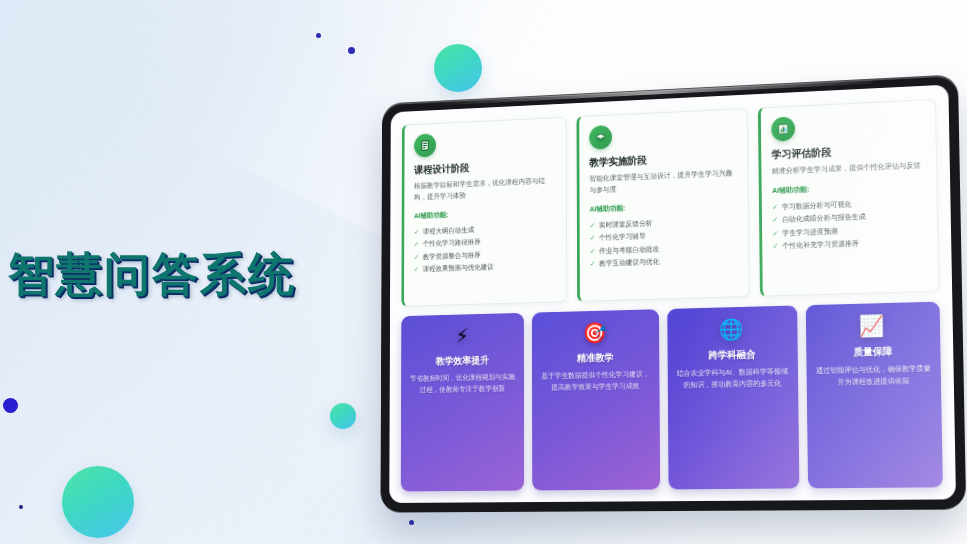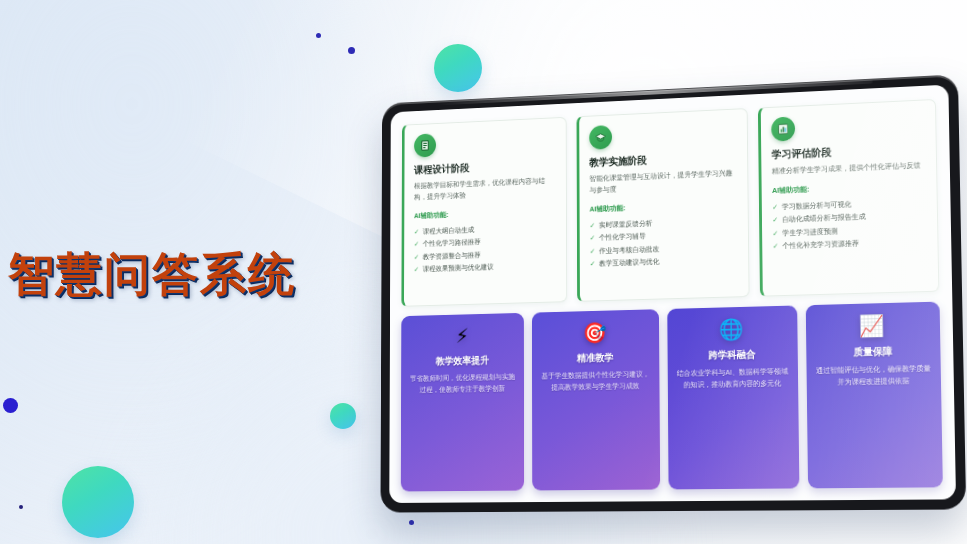--- a/index.html
+++ b/index.html
@@ -37,21 +37,21 @@
   .dot.d2{width:7px;height:7px;left:348px;top:47px;}
   .dot.d3{width:15px;height:15px;left:3px;top:398px;background:#2a1fd0;}
   .dot.d4{width:4px;height:4px;left:19px;top:505px;background:#241f7a;}
   .dot.d5{width:8px;height:8px;left:487px;top:248px;background:#2d2bb5;}
   .dot.d6{width:5px;height:5px;left:409px;top:520px;background:#2d2bb5;}
 
   
   #title{position:absolute;left:8px;top:244px;
     font-family:"DejaVu Sans","Liberation Sans",sans-serif;
     font-size:46px;font-weight:bold;letter-spacing:2px;
-    color:#c2410c;
+    color:#0f766e;
     text-shadow:1px 1px 0 #0d3470, 2px 2px 0 #0b2a5c, 3px 3px 4px rgba(10,40,90,.30);
     white-space:nowrap;}
 
   
   #monitor{position:absolute;left:336px;top:72px;width:626px;height:436px;
     transform:perspective(1500px) rotateY(-9deg) rotateX(3.2deg) rotateZ(-1.6deg);
     transform-origin:100% 50%;}
   #bezel{position:absolute;inset:0;border-radius:22px;background:#17181c;
     box-shadow:0 22px 40px rgba(40,60,100,.26), 0 2px 0 rgba(255,255,255,.25) inset;}
   #bezel::after{content:"";position:absolute;left:10%;right:14%;top:1px;height:4px;

